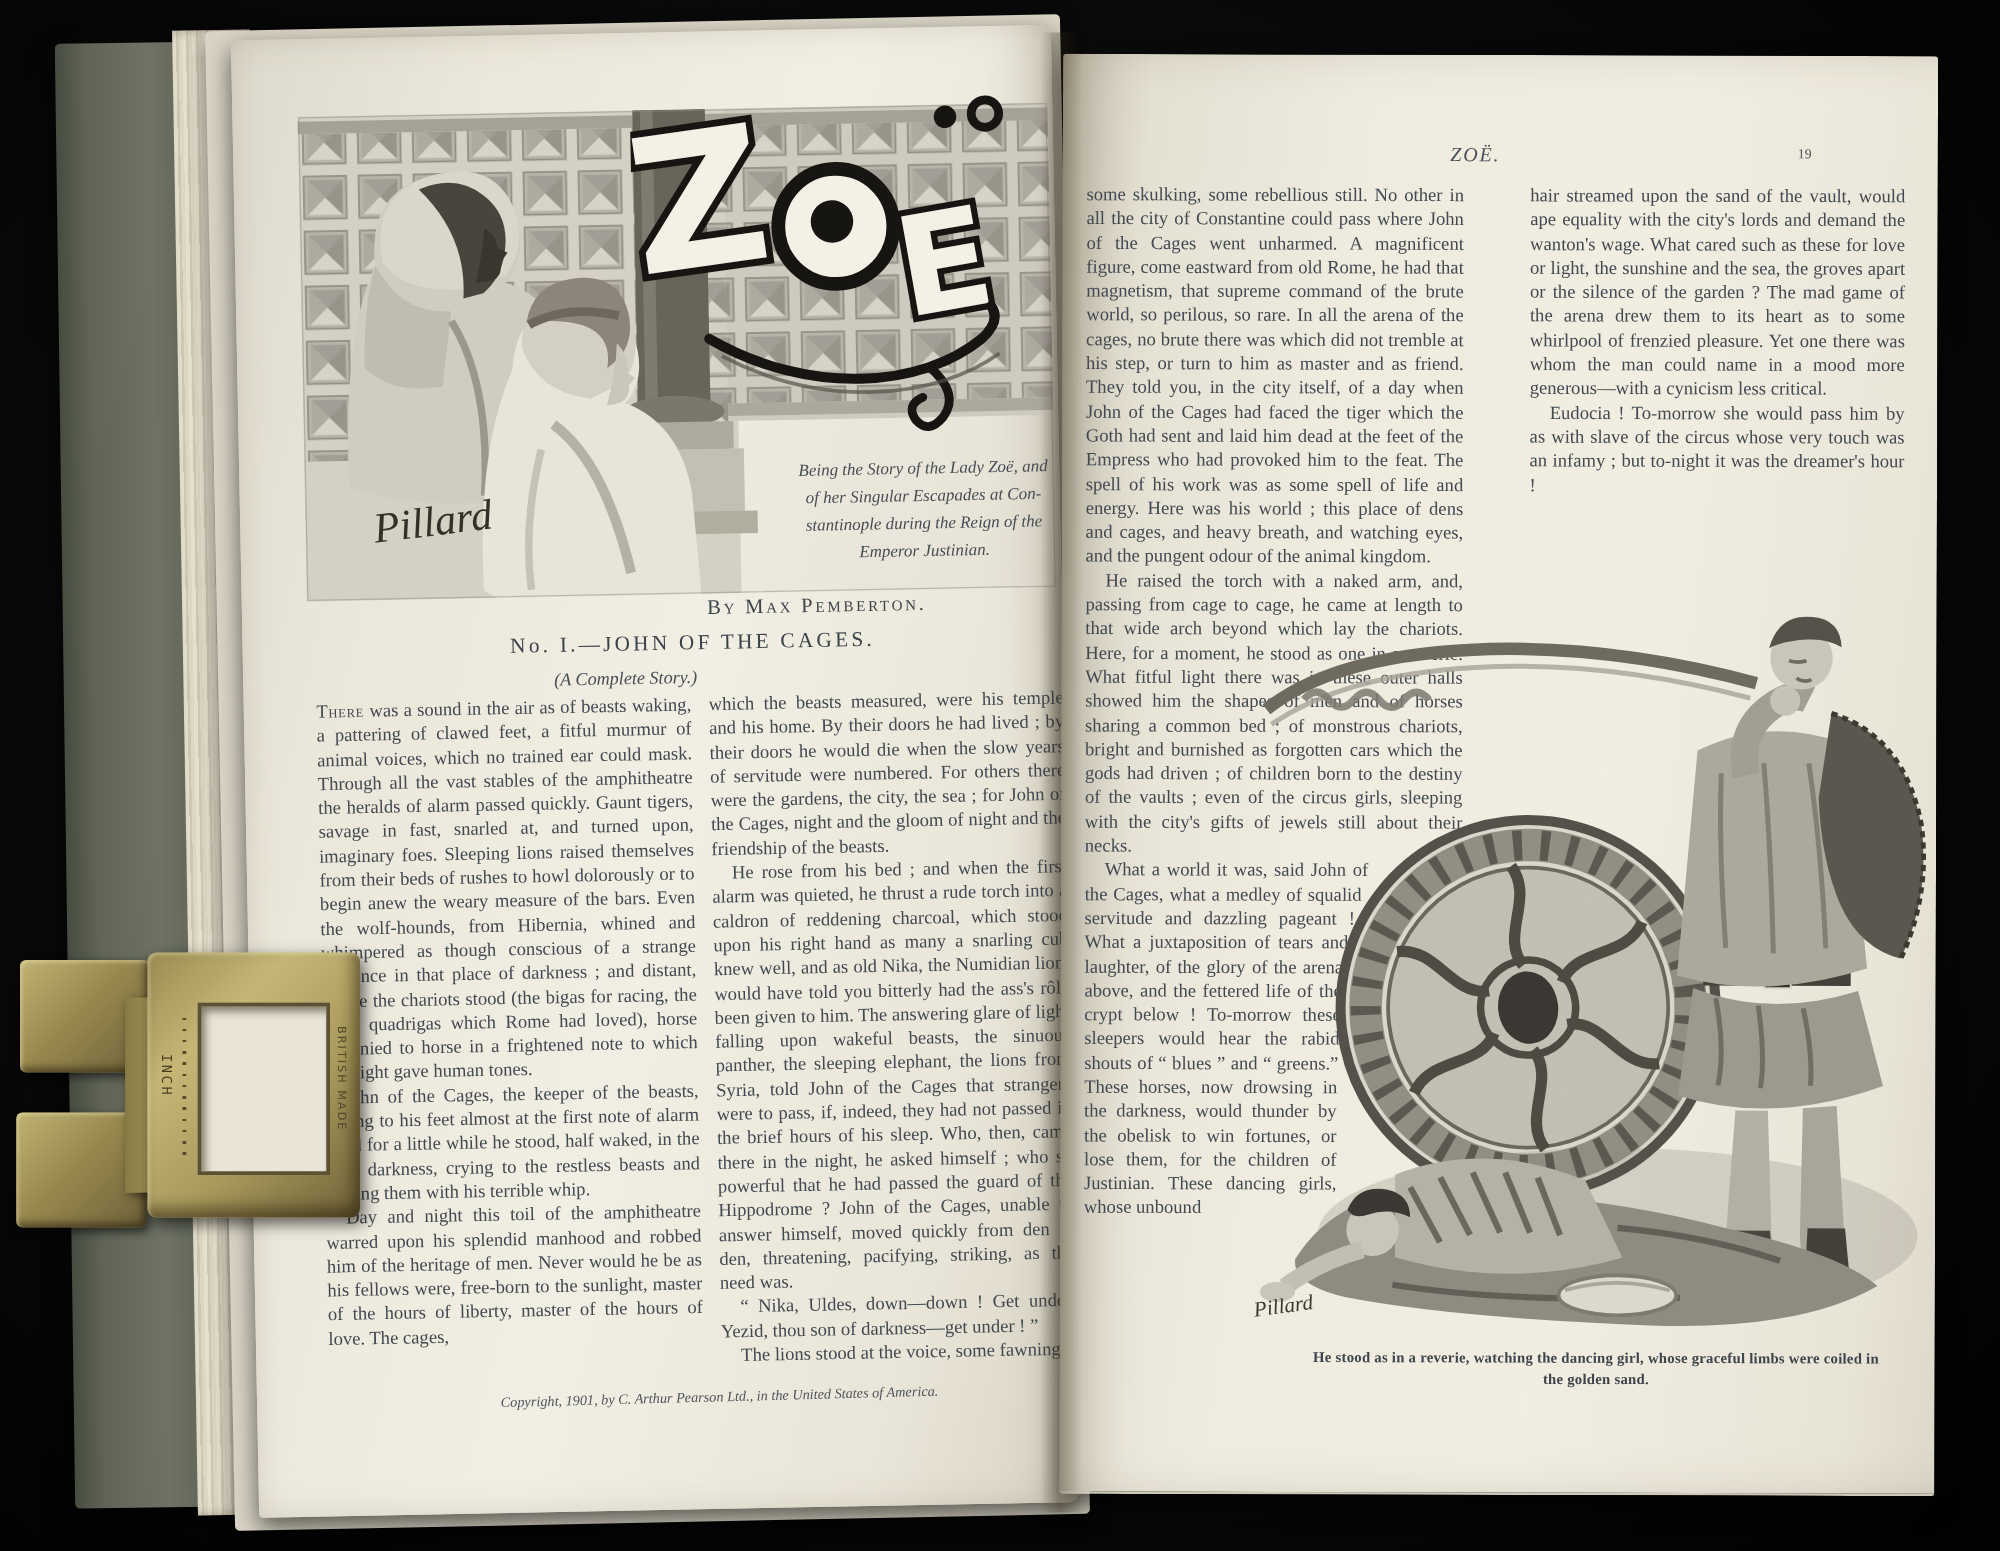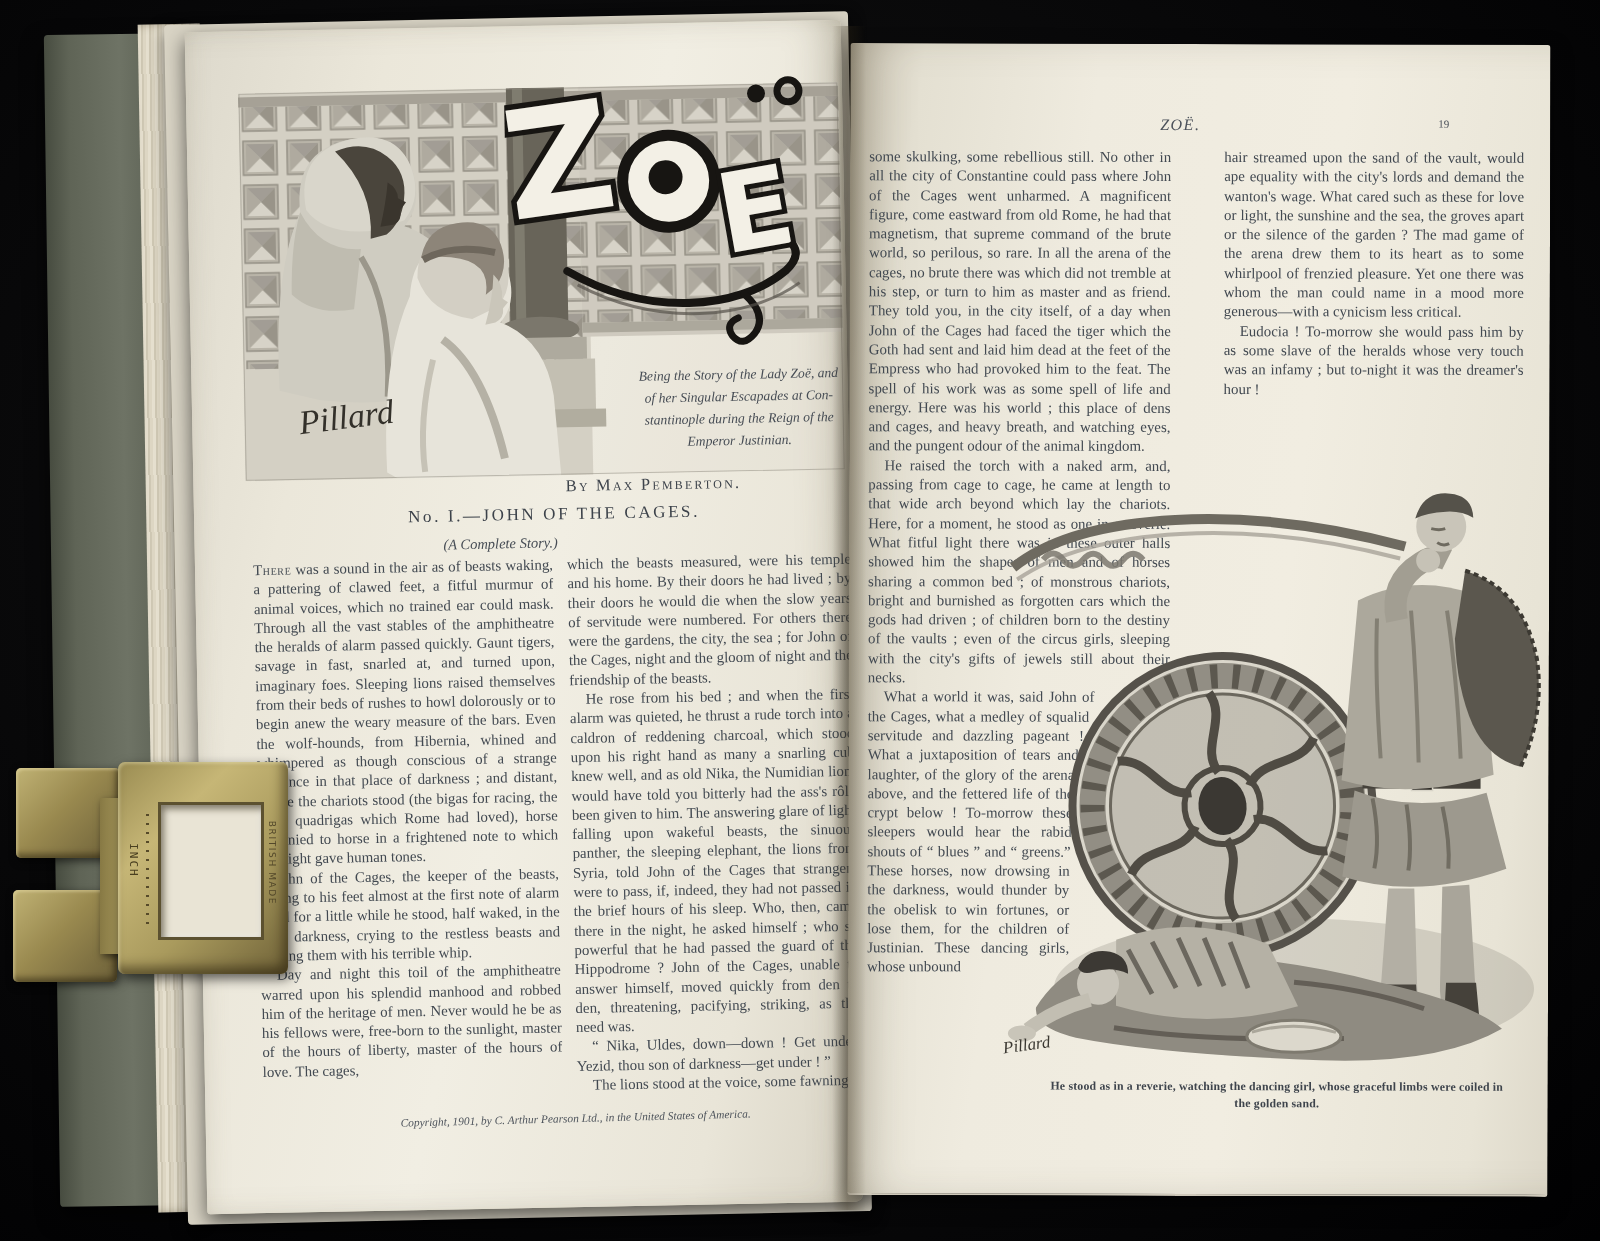--- a/index.html
+++ b/index.html
@@ -191,21 +191,21 @@
       <p class="para">some skulking, some rebellious still.  No other in all the city of Constantine could pass where John of the Cages went unharmed.  A magnificent figure, come eastward from old Rome, he had that magnetism, that supreme command of the brute world, so perilous, so rare.  In all the arena of the cages, no brute there was which did not tremble at his step, or turn to him as master and as friend.  They told you, in the city itself, of a day when John of the Cages had faced the tiger which the Goth had sent and laid him dead at the feet of the Empress who had provoked him to the feat.  The spell of his work was as some spell of life and energy.  Here was his world ; this place of dens and cages, and heavy breath, and watching eyes, and the pungent odour of the animal kingdom.</p>
       <p class="para indent">He raised the torch with a naked arm, and, passing from cage to cage, he came at length to that wide arch beyond which lay the chariots.  Here, for a moment, he stood as one in a reverie.  What fitful light there was in these outer halls showed him the shapes of men and of horses sharing a common bed ; of monstrous chariots, bright and burnished as forgotten cars which the gods had driven ; of children born to the destiny of the vaults ; even of the circus girls, sleeping with the city's gifts of jewels still about their necks.</p>
       <div>
         <div class="spacer-float"></div>
         <p class="para indent">What a world it was, said John of the Cages, what a medley of squalid servitude and dazzling pageant !  What a juxtaposition of tears and laughter, of the glory of the arena above, and the fettered life of the crypt below !  To-morrow these sleepers would hear the rabid shouts of “ blues ” and “ greens.”  These horses, now drowsing in the darkness, would thunder by the obelisk to win fortunes, or lose them, for the children of Justinian.  These dancing girls, whose unbound</p>
       </div>
     </div>
 
     <div class="col" style="left:353px;top:104px;width:300px;height:380px;margin-left:21px;">
       <p class="para">hair streamed upon the sand of the vault, would ape equality with the city's lords and demand the wanton's wage.  What cared such as these for love or light, the sunshine and the sea, the groves apart or the silence of the garden ?  The mad game of the arena drew them to its heart as to some whirlpool of frenzied pleasure.  Yet one there was whom the man could name in a mood more generous—with a cynicism less critical.</p>
-      <p class="para indent">Eudocia !  To-morrow she would pass him by as some slave of the heralds whose very touch was an infamy ; but to-night it was the dreamer's hour !</p>
+      <p class="para indent">Eudocia !  To-morrow she would pass him by as with slave of the circus whose very touch was an infamy ; but to-night it was the dreamer's hour !</p>
     </div>
 
     <svg style="position:absolute;left:146px;top:424px;" width="550" height="602" viewBox="0 0 550 602">
       <ellipse cx="300" cy="520" rx="240" ry="70" fill="#8c887d" opacity="0.28"></ellipse>
       <g>
         <path d="M18,100 Q70,58 180,52 T410,78" fill="none" stroke="#6e6a60" stroke-width="10"></path>
         <path d="M22,112 Q80,72 185,66 T405,90" fill="none" stroke="#a7a398" stroke-width="4" opacity="0.8"></path>
         <path d="M48,92 q10,-12 20,0 q10,12 20,0 q10,-12 20,0 q10,12 20,0 q10,-12 20,0" fill="none" stroke="#7d7970" stroke-width="6" opacity="0.85"></path>
       </g>
       <g transform="translate(228,338) rotate(-7)">

